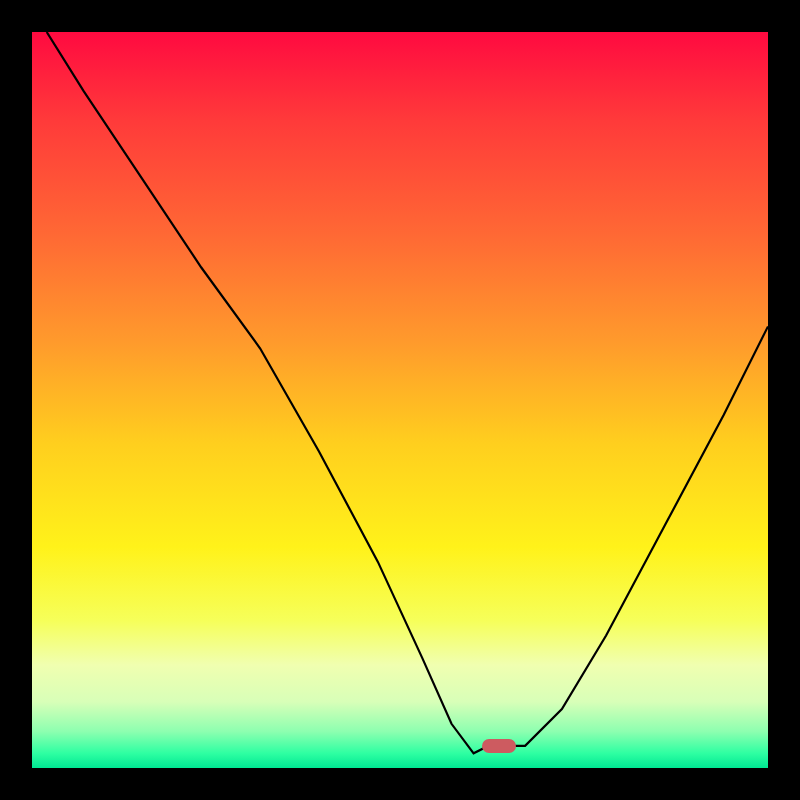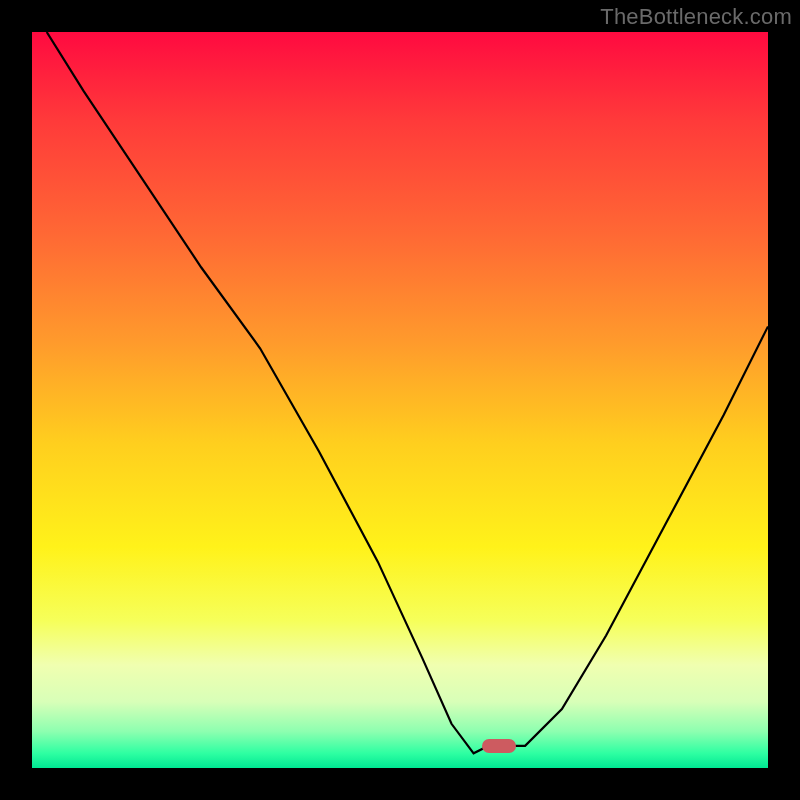--- a/index.html
+++ b/index.html
@@ -60,15 +60,14 @@
 <div class="outer">
 
   <div class="plot">
     <div class="gradient" id="grad" style="background: linear-gradient(rgb(255, 10, 64) 0%, rgb(255, 58, 58) 12%, rgb(255, 106, 52) 28%, rgb(255, 154, 44) 42%, rgb(255, 207, 30) 56%, rgb(255, 242, 26) 70%, rgb(246, 255, 90) 80%, rgb(240, 255, 176) 86%, rgb(216, 255, 184) 91%, rgb(142, 255, 176) 95%, rgb(46, 255, 162) 98%, rgb(0, 232, 147) 100%);"></div>
     <svg class="curve" id="curve-svg" viewBox="0 0 736 736" preserveAspectRatio="none">
       <path id="curve-path" d="M14.7 0.0 L51.5 58.9 L110.4 147.2 L169.3 235.5 L228.2 316.5 L287.0 419.5 L345.9 529.9 L390.1 625.6 L419.5 691.8 L441.6 721.3 L456.3 713.9 L493.1 713.9 L529.9 677.1 L574.1 603.5 L633.0 493.1 L691.8 382.7 L736.0 294.4" fill="none" stroke="#000000" stroke-width="2.2"></path>
     </svg>
     <div class="marker" id="marker" style="left: 450.36px; top: 706.92px; background: rgb(205, 91, 96);"></div>
   </div>
 
-  <div class="watermark">TheBottleneck.com</div>
 
 </div>
 
 </body></html>

